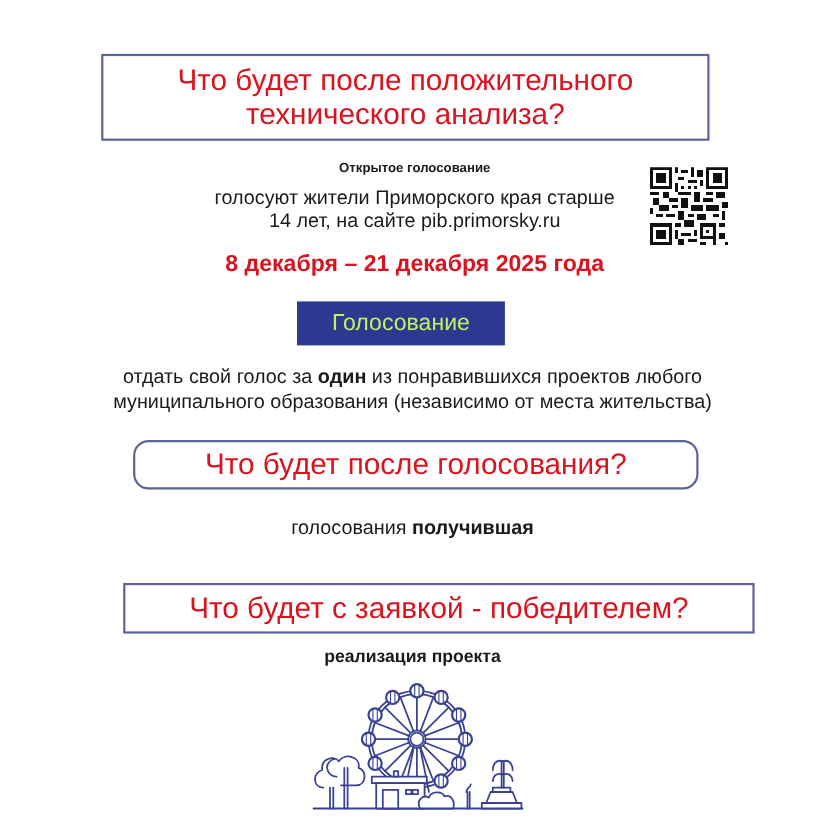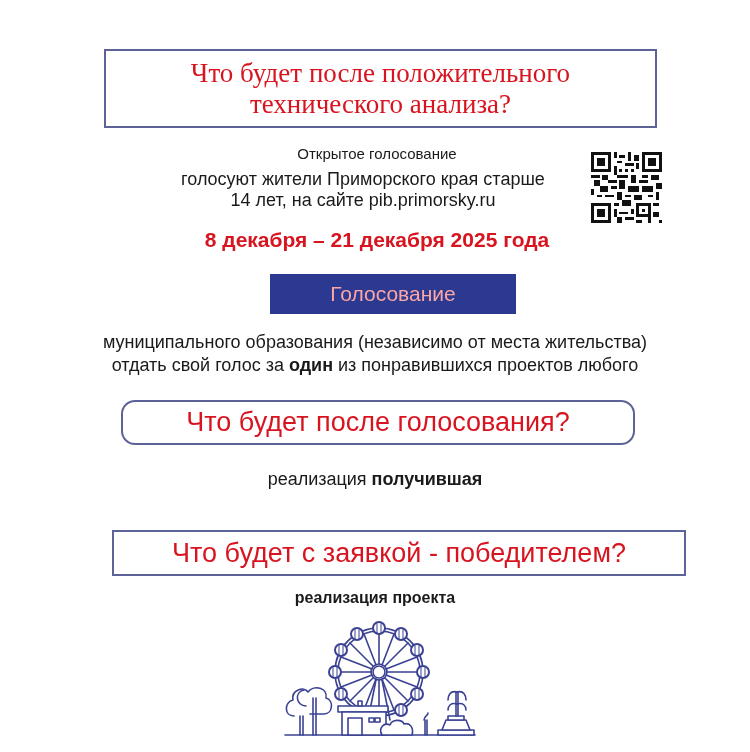--- a/index.html
+++ b/index.html
@@ -5,30 +5,30 @@
   html, body { margin: 0; padding: 0; }
   body {
     width: 750px; height: 752px; background: #ffffff; position: relative; overflow: hidden;
     font-family: "Liberation Sans", sans-serif; color: #1a1a1a;
   }
   .q-box {
     position: absolute; box-sizing: border-box;
     border: 2px solid #5d6299; background: #fff;
     color: #d7141f; text-align: center; font-weight: normal;
   }
-  #box1 { left: 104px; top: 49px; width: 553px; height: 79px; font-size: 27px; line-height: 31px; padding-top: 7px; font-family: Liberation Serif, serif; }
+  #box1 { left: 92px; top: 49px; width: 553px; height: 79px; font-size: 27px; line-height: 31px; padding-top: 7px; }
   #box2 { left: 121px; top: 400px; width: 514px; height: 45px; font-size: 27px; line-height: 41px; border-radius: 14px; }
   #box3 { left: 112px; top: 530px; width: 574px; height: 46px; font-size: 27px; line-height: 42px; }
   .center-text { position: absolute; left: 0; width: 750px; text-align: center; }
-  #open-vote-title { left: 130px; width: 494px; top: 145px; font-size: 15px; font-weight: normal; }
-  #open-vote-body { left: 116px; width: 494px; top: 169px; font-size: 18px; line-height: 21px; }
+  #open-vote-title { left: 130px; width: 494px; top: 145px; font-size: 12px; font-weight: bold; }
+  #open-vote-body { left: 130px; width: 494px; top: 169px; font-size: 18px; line-height: 21px; }
   #date-range { top: 228px; font-size: 21px; font-weight: bold; color: #d7141f; left: 0; width: 754px; }
   #vote-button {
-    position: absolute; left: 270px; top: 274px; width: 246px; height: 40px;
-    background: #2b3990; color: #fca5a5; font-size: 21px; line-height: 40px; text-align: center;
+    position: absolute; left: 270px; top: 274px; width: 189px; height: 40px;
+    background: #2b3990; color: #bef264; font-size: 21px; line-height: 40px; text-align: center;
     border: none; cursor: pointer; font-family: "Liberation Sans", sans-serif; padding: 0;
   }
   #vote-desc { top: 331px; font-size: 18px; line-height: 23px; }
   #after-vote-desc { top: 468px; font-size: 18px; line-height: 23px; }
   #realization { top: 589px; font-size: 16px; font-weight: bold; }
   #qr { position: absolute; left: 590px; top: 152px; width: 73px; height: 71px; }
   #illustration { position: absolute; left: 280px; top: 620px; width: 200px; height: 120px; }
   b { font-weight: bold; }
 </style>
 </head>
@@ -109,28 +109,28 @@
       <rect x="20" y="23" width="1" height="2"></rect>
       <rect x="24" y="24" width="1" height="1"></rect>
   </g>
 </svg>
 
 <div id="date-range" class="center-text">8 декабря – 21 декабря 2025 года</div>
 
 <button id="vote-button">Голосование</button>
 
 <div id="vote-desc" class="center-text">
+  <div><span>отдать свой голос за </span><b>один</b><span> из понравившихся проектов любого</span></div>
   <div>муниципального образования (независимо от места жительства)</div>
-  <div><span>отдать свой голос за </span><b>один</b><span> из понравившихся проектов любого</span></div>
 </div>
 
 <div id="box2" class="q-box">Что будет после голосования?</div>
 
 <div id="after-vote-desc" class="center-text">
-  <div><span>реализация </span><b>получившая</b></div>
+  <div><span>голосования </span><b>получившая</b></div>
 </div>
 
 <div id="box3" class="q-box">Что будет с заявкой - победителем?</div>
 
 <div id="realization" class="center-text">реализация проекта</div>
 
 <svg id="illustration" viewBox="0 0 200 120" fill="none" stroke="#3a4192" stroke-width="1.6" stroke-linecap="round" stroke-linejoin="round">
 
   <line x1="5" y1="115" x2="195" y2="115"></line>
 

